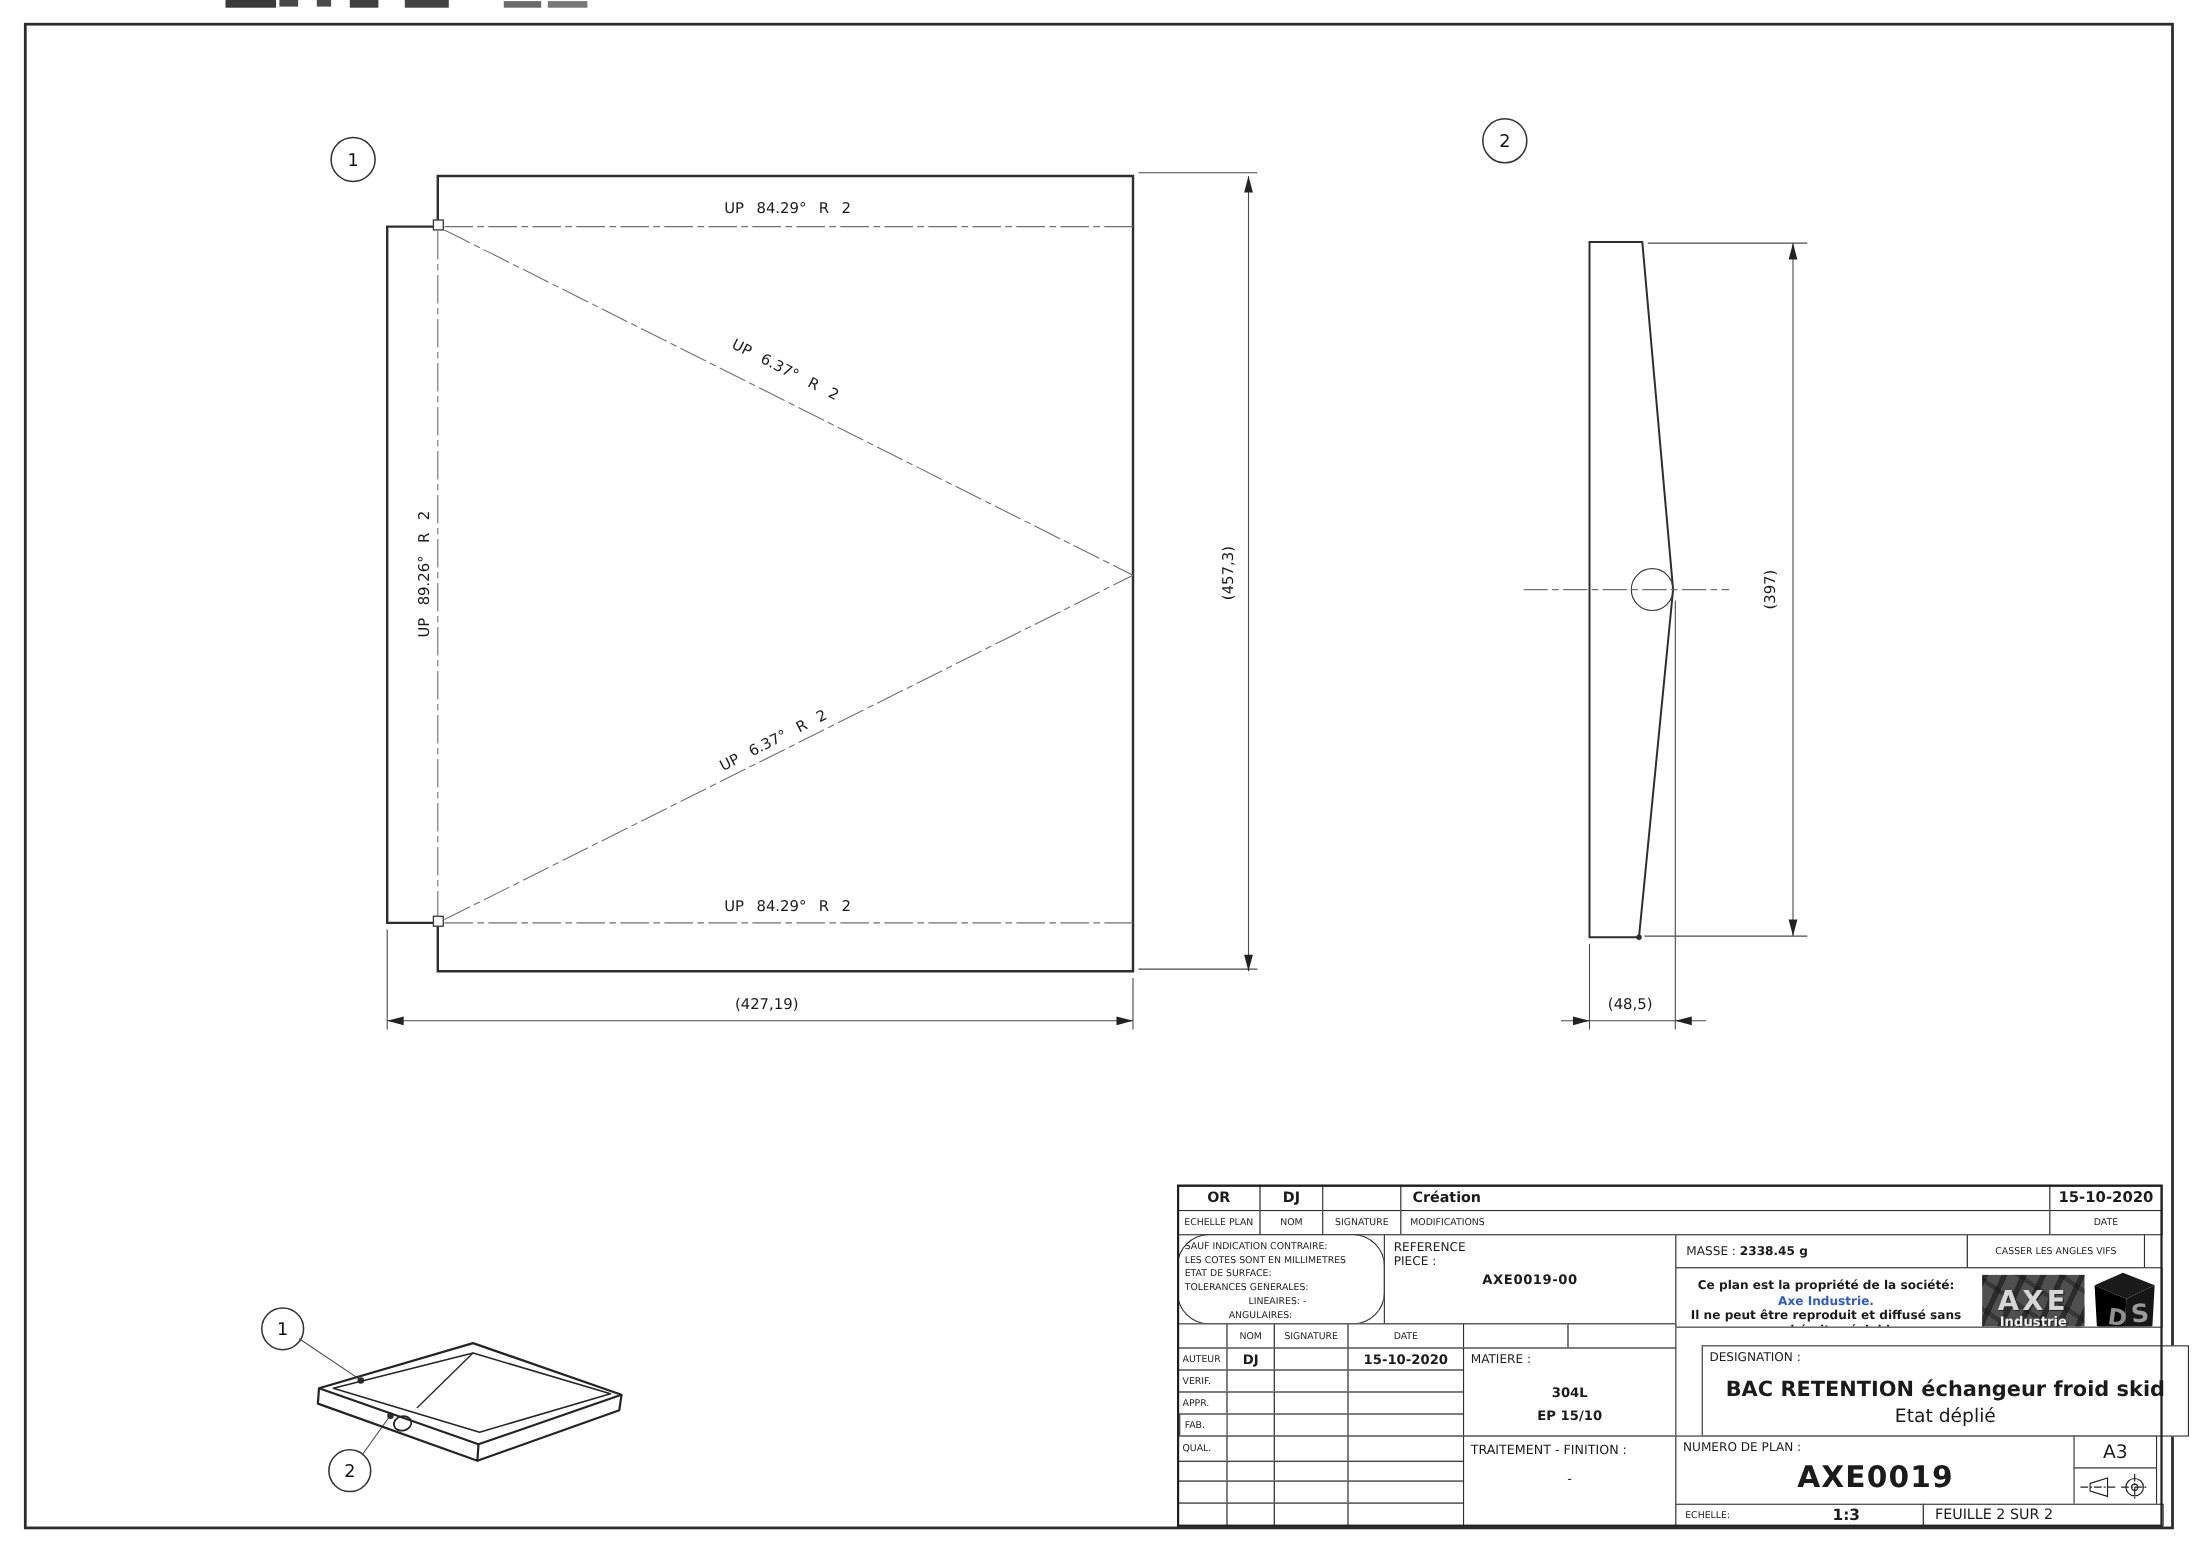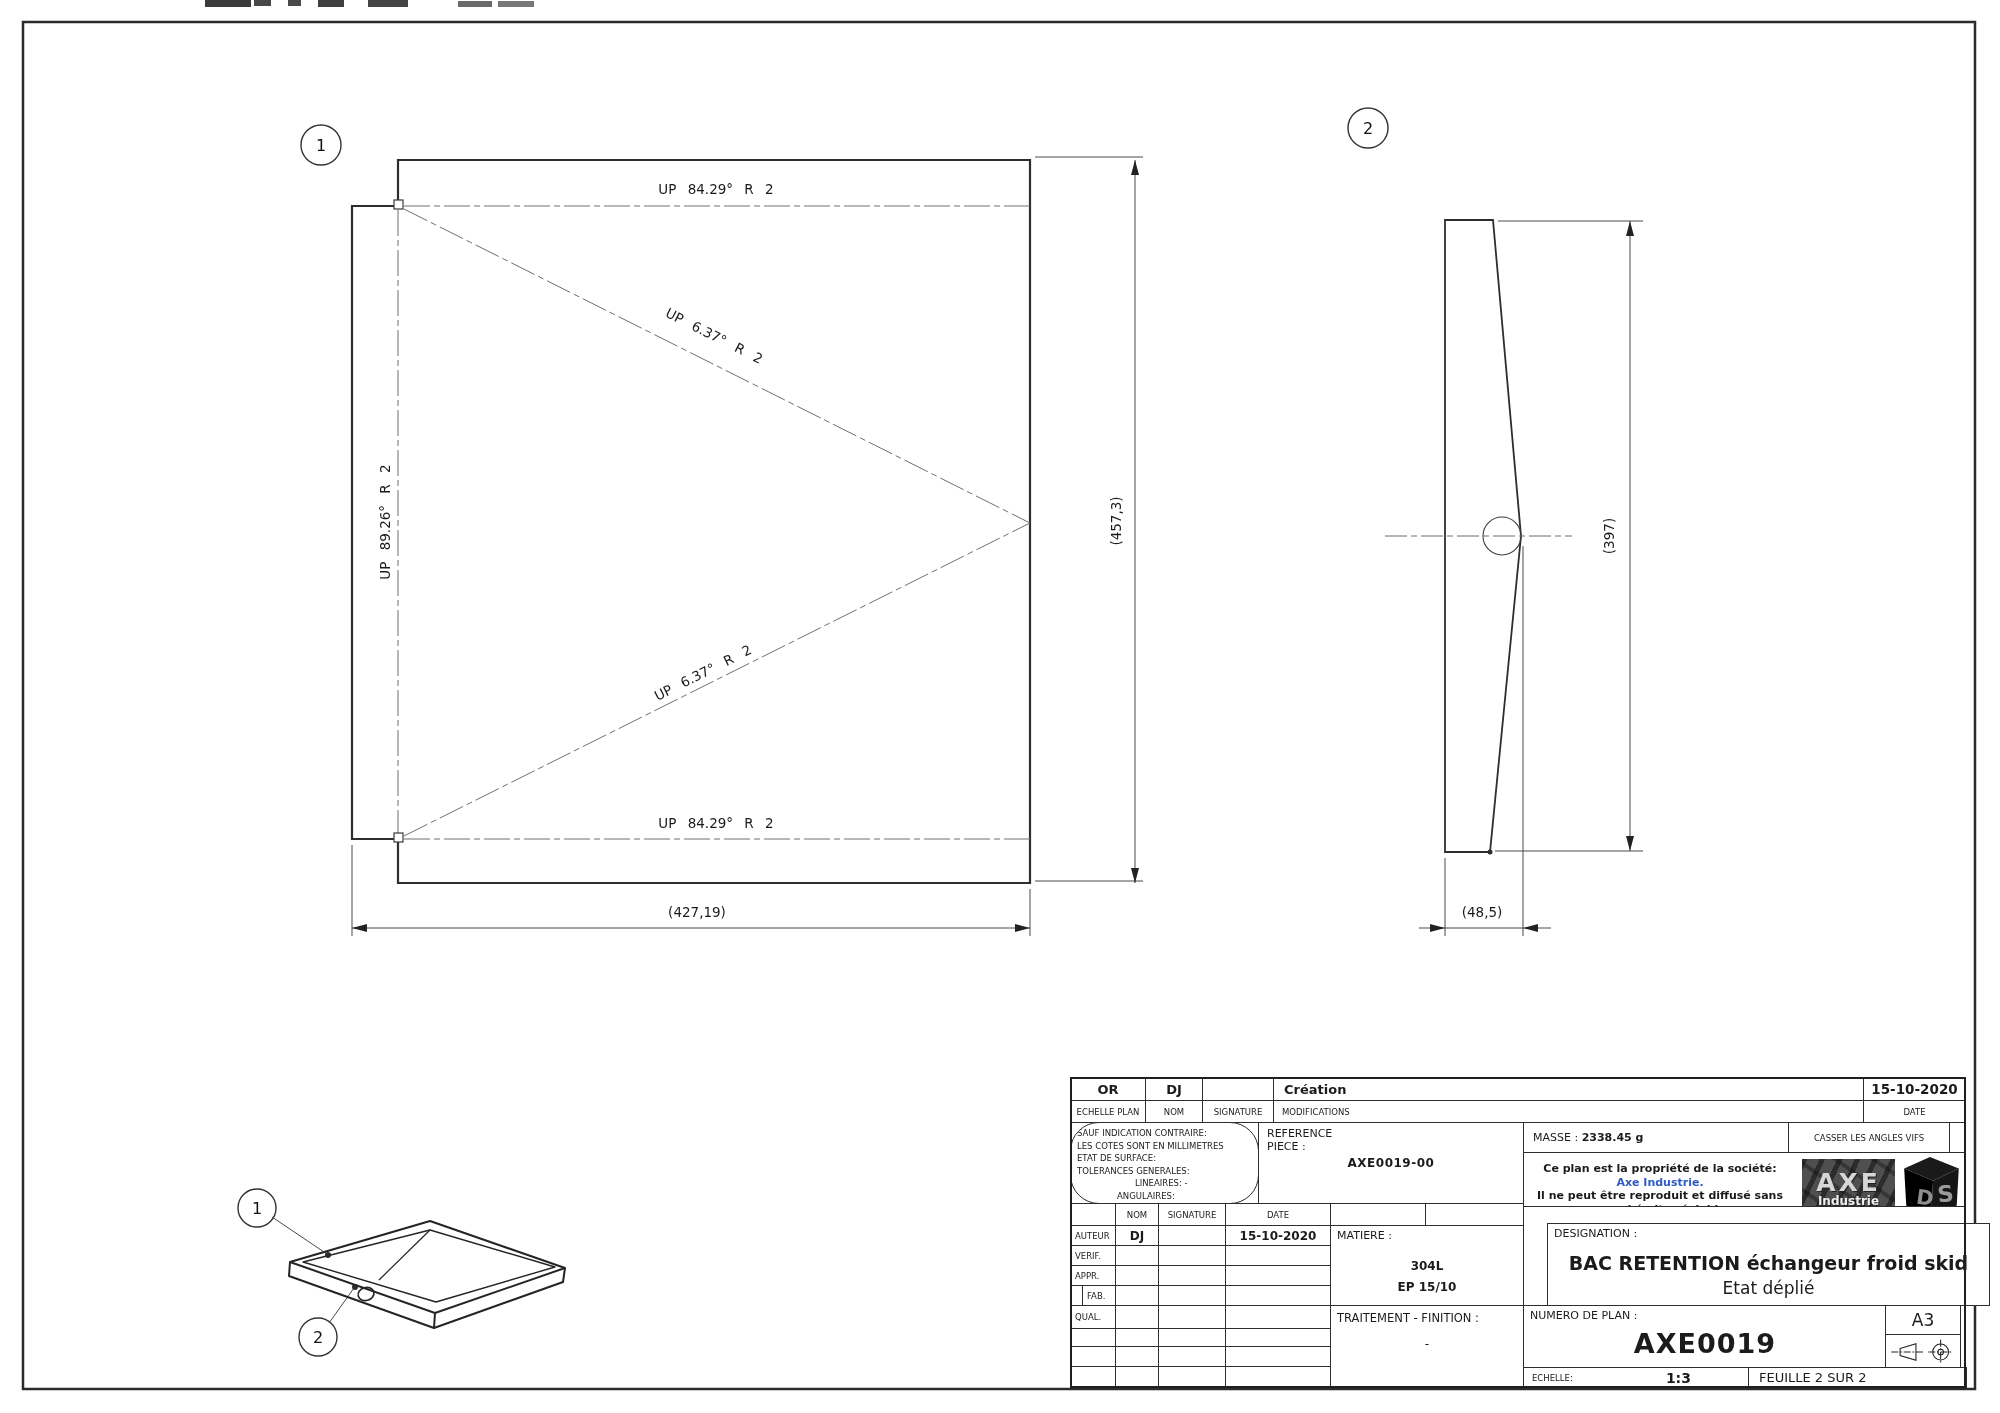--- a/index.html
+++ b/index.html
@@ -220,21 +220,21 @@
     <div class="cell c-left fs8" style="left:0;top:168px;width:46px;height:21px;padding-left:4px;">VERIF.</div>
     <div class="cell" style="left:45px;top:168px;width:44px;height:21px;"></div>
     <div class="cell" style="left:88px;top:168px;width:68px;height:21px;"></div>
     <div class="cell" style="left:155px;top:168px;width:106px;height:21px;"></div>
 
     <div class="cell c-left fs8" style="left:0;top:188px;width:46px;height:21px;padding-left:4px;">APPR.</div>
     <div class="cell" style="left:45px;top:188px;width:44px;height:21px;"></div>
     <div class="cell" style="left:88px;top:188px;width:68px;height:21px;"></div>
     <div class="cell" style="left:155px;top:188px;width:106px;height:21px;"></div>
 
-    <div class="cell c-left fs8" style="left:12px;top:208px;width:46px;height:21px;padding-left:4px;">FAB.</div>
+    <div class="cell c-left fs8" style="left:2px;top:208px;width:46px;height:21px;padding-left:4px;">FAB.</div>
     <div class="cell" style="left:45px;top:208px;width:44px;height:21px;"></div>
     <div class="cell" style="left:88px;top:208px;width:68px;height:21px;"></div>
     <div class="cell" style="left:155px;top:208px;width:106px;height:21px;"></div>
 
     <div class="cell c-left fs8" style="left:0;top:228px;width:46px;height:24px;padding-left:4px;">QUAL.</div>
     <div class="cell" style="left:45px;top:228px;width:44px;height:24px;"></div>
     <div class="cell" style="left:88px;top:228px;width:68px;height:24px;"></div>
     <div class="cell" style="left:155px;top:228px;width:106px;height:24px;"></div>
 
     <div class="cell" style="left:0;top:251px;width:46px;height:19px;"></div>

